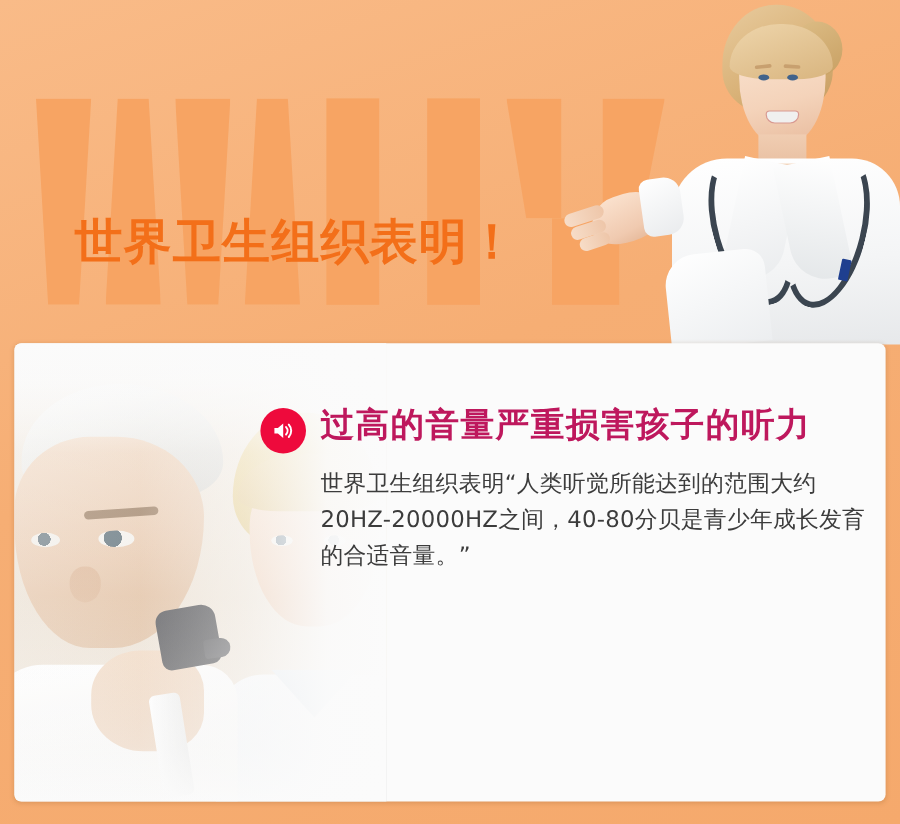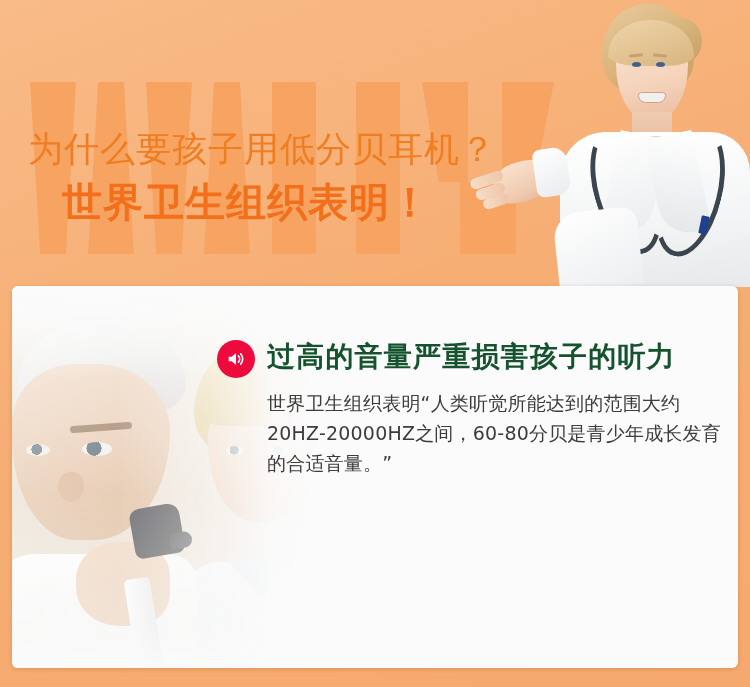--- a/index.html
+++ b/index.html
@@ -428,24 +428,24 @@
     justify-content: center;
   }
   .badge svg { display: block; }
   .block-title {
     position: absolute;
     left: 50px;
     top: -3px;
     font-size: 28px;
     line-height: 40px;
     font-weight: 700;
-    color: #14532d;
+    color: #be185d;
     letter-spacing: 1.2px;
     white-space: nowrap;
-    font-family: Liberation Sans, sans-serif;
+    font-family: Liberation Mono, monospace;
   }
   .block-body {
     margin-top: 6px;
     margin-left: 50px;
     width: 472px;
     font-size: 19px;
     line-height: 30px;
     color: #3c3c3c;
     letter-spacing: 0.2px;
     font-family: "DejaVu Sans", "Liberation Sans", sans-serif;
@@ -498,21 +498,20 @@
     </div>
 
     <div class="open-hand">
       <div class="oh-palm"></div>
       <div class="oh-finger" style="left:0px;  top:16px; width:34px;"></div>
       <div class="oh-finger" style="left:2px;  top:28px; width:30px;"></div>
       <div class="oh-finger" style="left:6px;  top:39px; width:26px;"></div>
       <div class="oh-sleeve"></div>
     </div>
 
-    <div class="hero-title-1">为什么要孩子用低分贝耳机？</div>
 
     <div class="hero-title-2">世界卫生组织表明！</div>
   </div>
 
   <div class="card">
 
     <div class="card-photo">
       <div class="cp-bg"></div>
       <div class="cp-part cp-granny-hair"></div>
       <div class="cp-part cp-granny-face"></div>
@@ -540,20 +539,20 @@
       <div class="block-head">
         <span class="badge">
           <svg width="22" height="22" viewBox="0 0 24 24" aria-hidden="true">
             <path d="M4 9.5h3.2L12 5.4v13.2L7.2 14.5H4z" fill="#ffffff"></path>
             <path d="M14.6 8.6a5 5 0 0 1 0 6.8" stroke="#ffffff" stroke-width="1.8" fill="none" stroke-linecap="round"></path>
             <path d="M17.1 6.4a8.3 8.3 0 0 1 0 11.2" stroke="#ffffff" stroke-width="1.8" fill="none" stroke-linecap="round"></path>
           </svg>
         </span>
         <div class="block-title">过高的音量严重损害孩子的听力</div>
       </div>
-      <div class="block-body">世界卫生组织表明“人类听觉所能达到的范围大约20HZ-20000HZ之间，60-80分贝是青少年成长发育的合适音量。”</div>
+      <div class="block-body">世界卫生组织表明“人类听觉所能达到的范围大约20HZ-20000HZ之间，40-80分贝是青少年成长发育的合适音量。”</div>
     </div>
 
     <div class="block" id="block-2">
     </div>
 
   </div>
 </div>
 
 </body></html>

